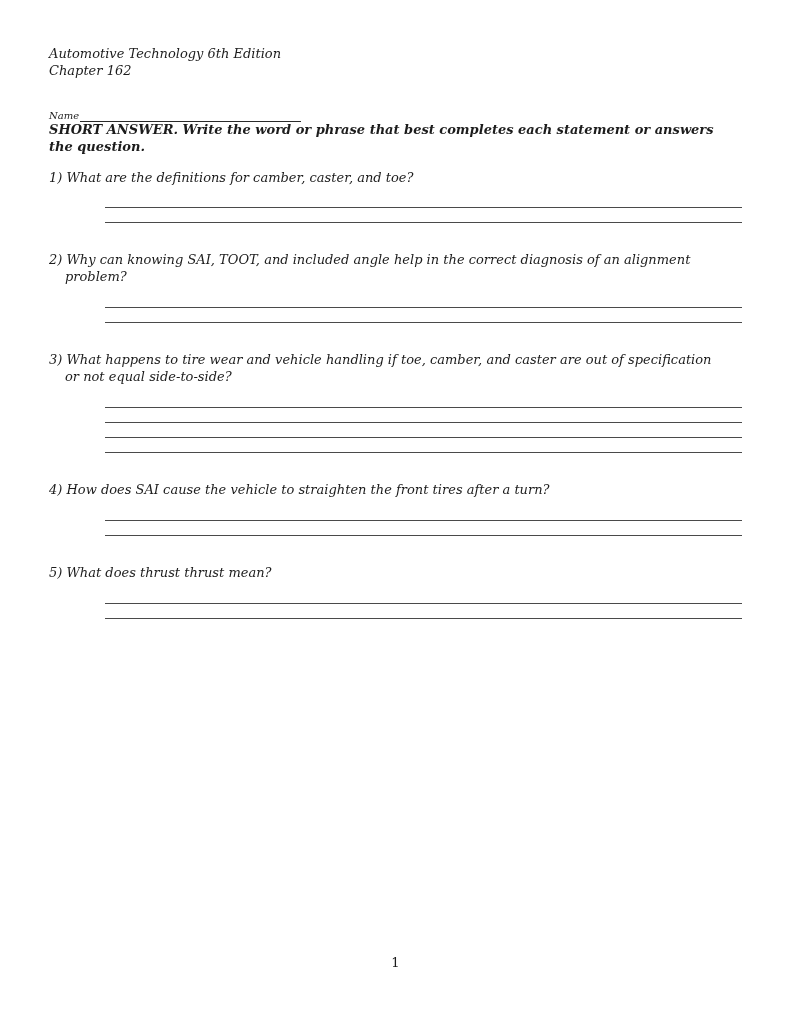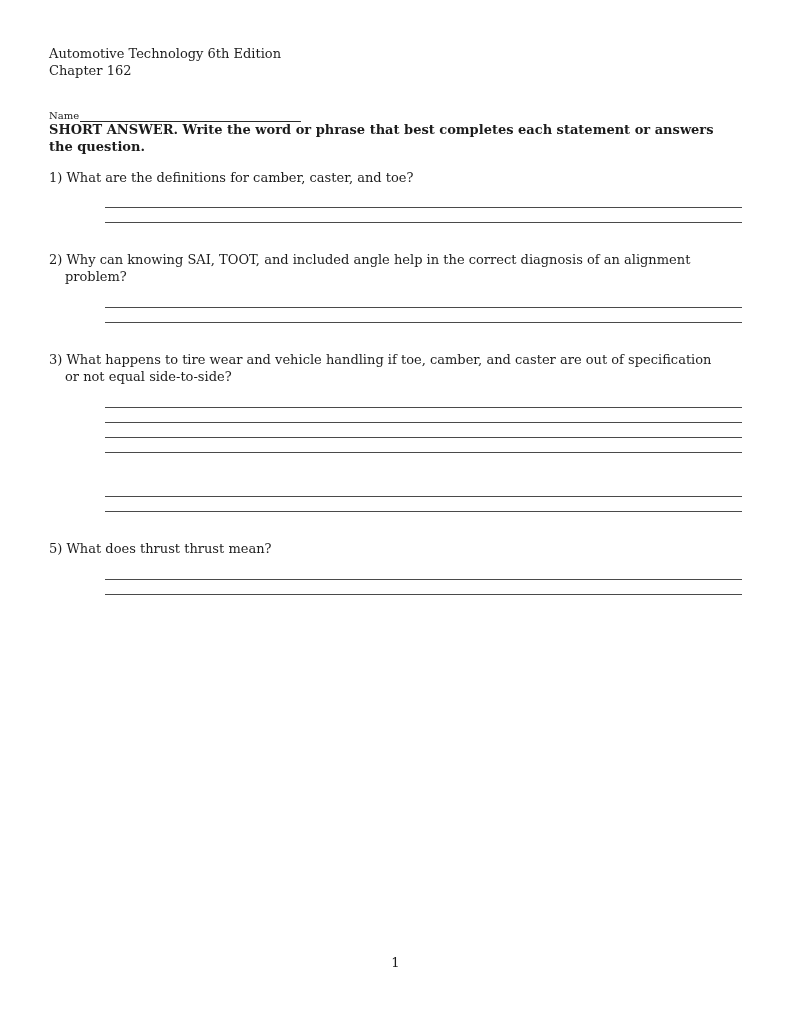--- a/index.html
+++ b/index.html
@@ -15,20 +15,21 @@
     background: #ffffff;
     font-family: "DejaVu Serif", "Liberation Serif", serif;
     color: #1c1c1c;
     font-size: 13px;
     line-height: 1.3;
     overflow: hidden;
     box-sizing: border-box;
   }
   .content {
     padding: 46px 50px 0 49px;
+    font-style: italic;
   }
   .doc-header {
     font-size: 13px;
   }
   .doc-header .header-line {
     margin: 0;
   }
   .name-row {
     margin-top: 27px;
     display: flex;
@@ -116,20 +117,21 @@
     <div class="question-line"><span>3)</span> <span>What happens to tire wear and vehicle handling if toe, camber, and caster are out of specification or not equal side-to-side?</span></div>
     <div class="answer-lines">
             <div class="answer-line"></div>
             <div class="answer-line"></div>
             <div class="answer-line"></div>
             <div class="answer-line"></div>
           </div>
   </div>
 
   <div class="question-block">
+    <div class="question-line"><span>4)</span> <span>How does SAI cause the vehicle to straighten the front tires after a turn?</span></div>
     <div class="answer-lines">
             <div class="answer-line"></div>
             <div class="answer-line"></div>
           </div>
   </div>
 
   <div class="question-block">
     <div class="question-line"><span>5)</span> <span>What does thrust thrust mean?</span></div>
     <div class="answer-lines">
             <div class="answer-line"></div>

